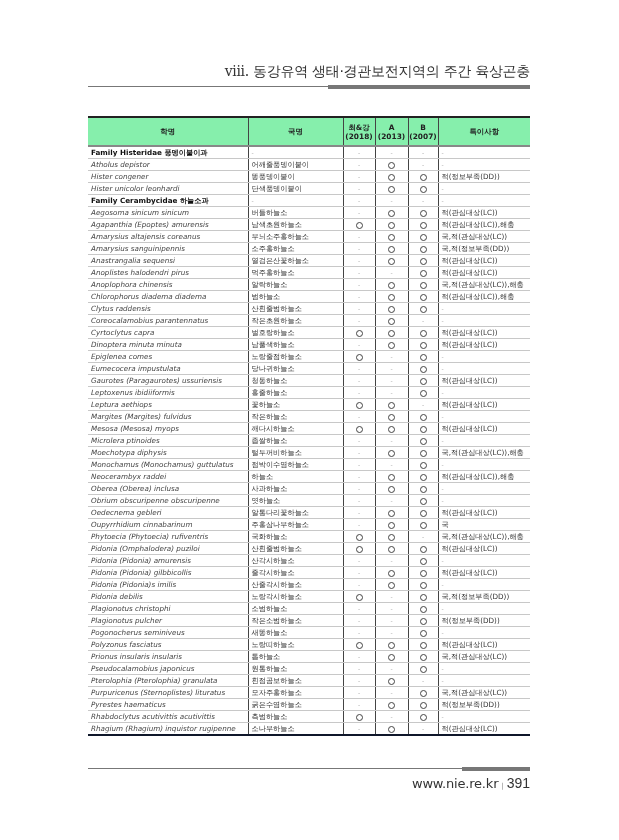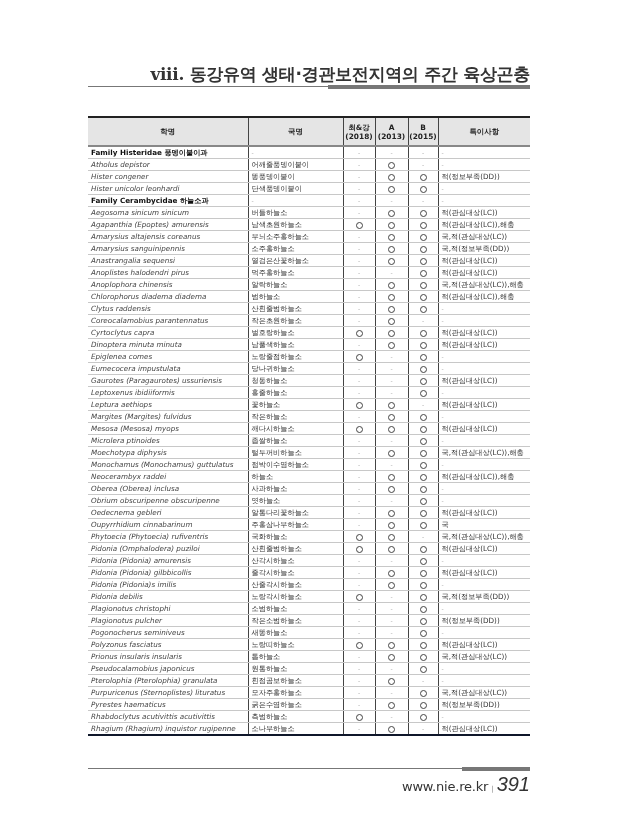--- a/index.html
+++ b/index.html
@@ -1,53 +1,53 @@
 <!DOCTYPE html>
 <html><head>
 <meta charset="utf-8">
 <style>
   html, body { margin: 0; padding: 0; background: #ffffff; }
   body { width: 619px; height: 840px; position: relative; overflow: hidden;
          font-family: "DejaVu Sans", "Liberation Sans", sans-serif; color: #222; }
   .running-head { position: absolute; left: 88px; top: 60px; width: 442px; height: 30px; }
-  .running-head .title { position: absolute; right: 0; top: 3px; font-size: 17px; color: #333;
-         font-family: "DejaVu Sans", sans-serif; letter-spacing: -0.3px; white-space: nowrap; font-weight: bold; }
+  .running-head .title { position: absolute; right: 0; top: 3px; font-size: 14px; color: #333;
+         font-family: "DejaVu Sans", sans-serif; letter-spacing: -0.3px; white-space: nowrap; }
   .running-head .title .roman { font-family: "DejaVu Serif", "Liberation Serif", serif; }
   .rule-thin { position: absolute; left: 88px; top: 86px; width: 442px; height: 1px; background: #777; }
   .rule-thick { position: absolute; left: 328px; top: 85px; width: 202px; height: 4px; background: #777; }
 
   table.species { position: absolute; left: 88px; top: 116px; width: 442px;
         border-collapse: collapse; table-layout: fixed; font-size: 7.2px; }
   table.species col.c1 { width: 160px; }
   table.species col.c2 { width: 95px; }
   table.species col.c3 { width: 32px; }
   table.species col.c4 { width: 33px; }
   table.species col.c5 { width: 30px; }
   table.species col.c6 { width: 92px; }
-  table.species thead tr { background: #e5e5e5; margin-top: 38px; }
+  table.species thead tr { background: #86efac; margin-top: 38px; }
   table.species thead th { height: 27px; padding: 0; font-weight: bold; font-size: 7.4px; line-height: 9px;
         border-top: 2px solid #222; border-bottom: 2px solid #888; text-align: center; color: #222; }
   table.species th + th, table.species td + td { border-left: 1px solid #444; }
   table.species td { height: 11px; padding: 0 3px; border-bottom: 1px solid #c8c8c8;
         white-space: nowrap; overflow: hidden; line-height: 11px; color: #333; }
   table.species td.sci { font-style: italic; color: #444; }
   table.species tr.family td.sci { font-style: normal; font-weight: bold; color: #111; }
   table.species td.mark { text-align: center; padding: 0; }
   table.species tbody tr:last-child td { border-bottom: 2px solid #0f172a; }
   .circle { display: inline-block; width: 7px; height: 7px; border: 1px solid #444; border-radius: 50%;
         vertical-align: middle; box-sizing: border-box; }
   .dash { color: #aaa; font-size: 6px; }
   .note-dash { color: #aaa; font-size: 6px; }
 
   .foot-thin { position: absolute; left: 88px; top: 768px; width: 442px; height: 1px; background: #777; }
   .foot-thick { position: absolute; left: 462px; top: 767px; width: 68px; height: 4px; background: #777; }
   .footer { position: absolute; right: 89px; top: 773px; height: 20px; white-space: nowrap; color: #333; }
   .footer .url { font-size: 13px; letter-spacing: -0.2px; vertical-align: baseline; }
   .footer .sep { font-size: 7px; color: #888; margin: 0 3px; }
-  .footer .page { font-size: 20px; font-family: "Liberation Sans", sans-serif; font-style: italic; }
+  .footer .page { font-size: 14px; font-family: "Liberation Sans", sans-serif; }
 </style>
 </head>
 <body>
 
 <div class="running-head">
   <div class="title">
     <span class="roman">viii.</span>
     <span>동강유역 생태·경관보전지역의 주간 육상곤충</span>
   </div>
 </div>
@@ -62,21 +62,21 @@
       <col class="c4">
       <col class="c5">
       <col class="c6">
   </colgroup>
   <thead>
     <tr>
       <th>학명</th>
       <th>국명</th>
       <th><span>최&amp;강</span><br><span>(2018)</span></th>
       <th><span>A</span><br><span>(2013)</span></th>
-      <th><span>B</span><br><span>(2015)</span></th>
+      <th><span>B</span><br><span>(2007)</span></th>
       <th>특이사항</th>
     </tr>
   </thead>
   <tbody id="species-body">
       <tr class="family">
         <td class="sci">Family Histeridae 풍뎅이붙이과</td>
         <td><span class="note-dash">-</span></td>
         <td class="mark"><span class="dash">-</span></td>
         <td class="mark"><span class="dash">-</span></td>
         <td class="mark"><span class="dash">-</span></td>

